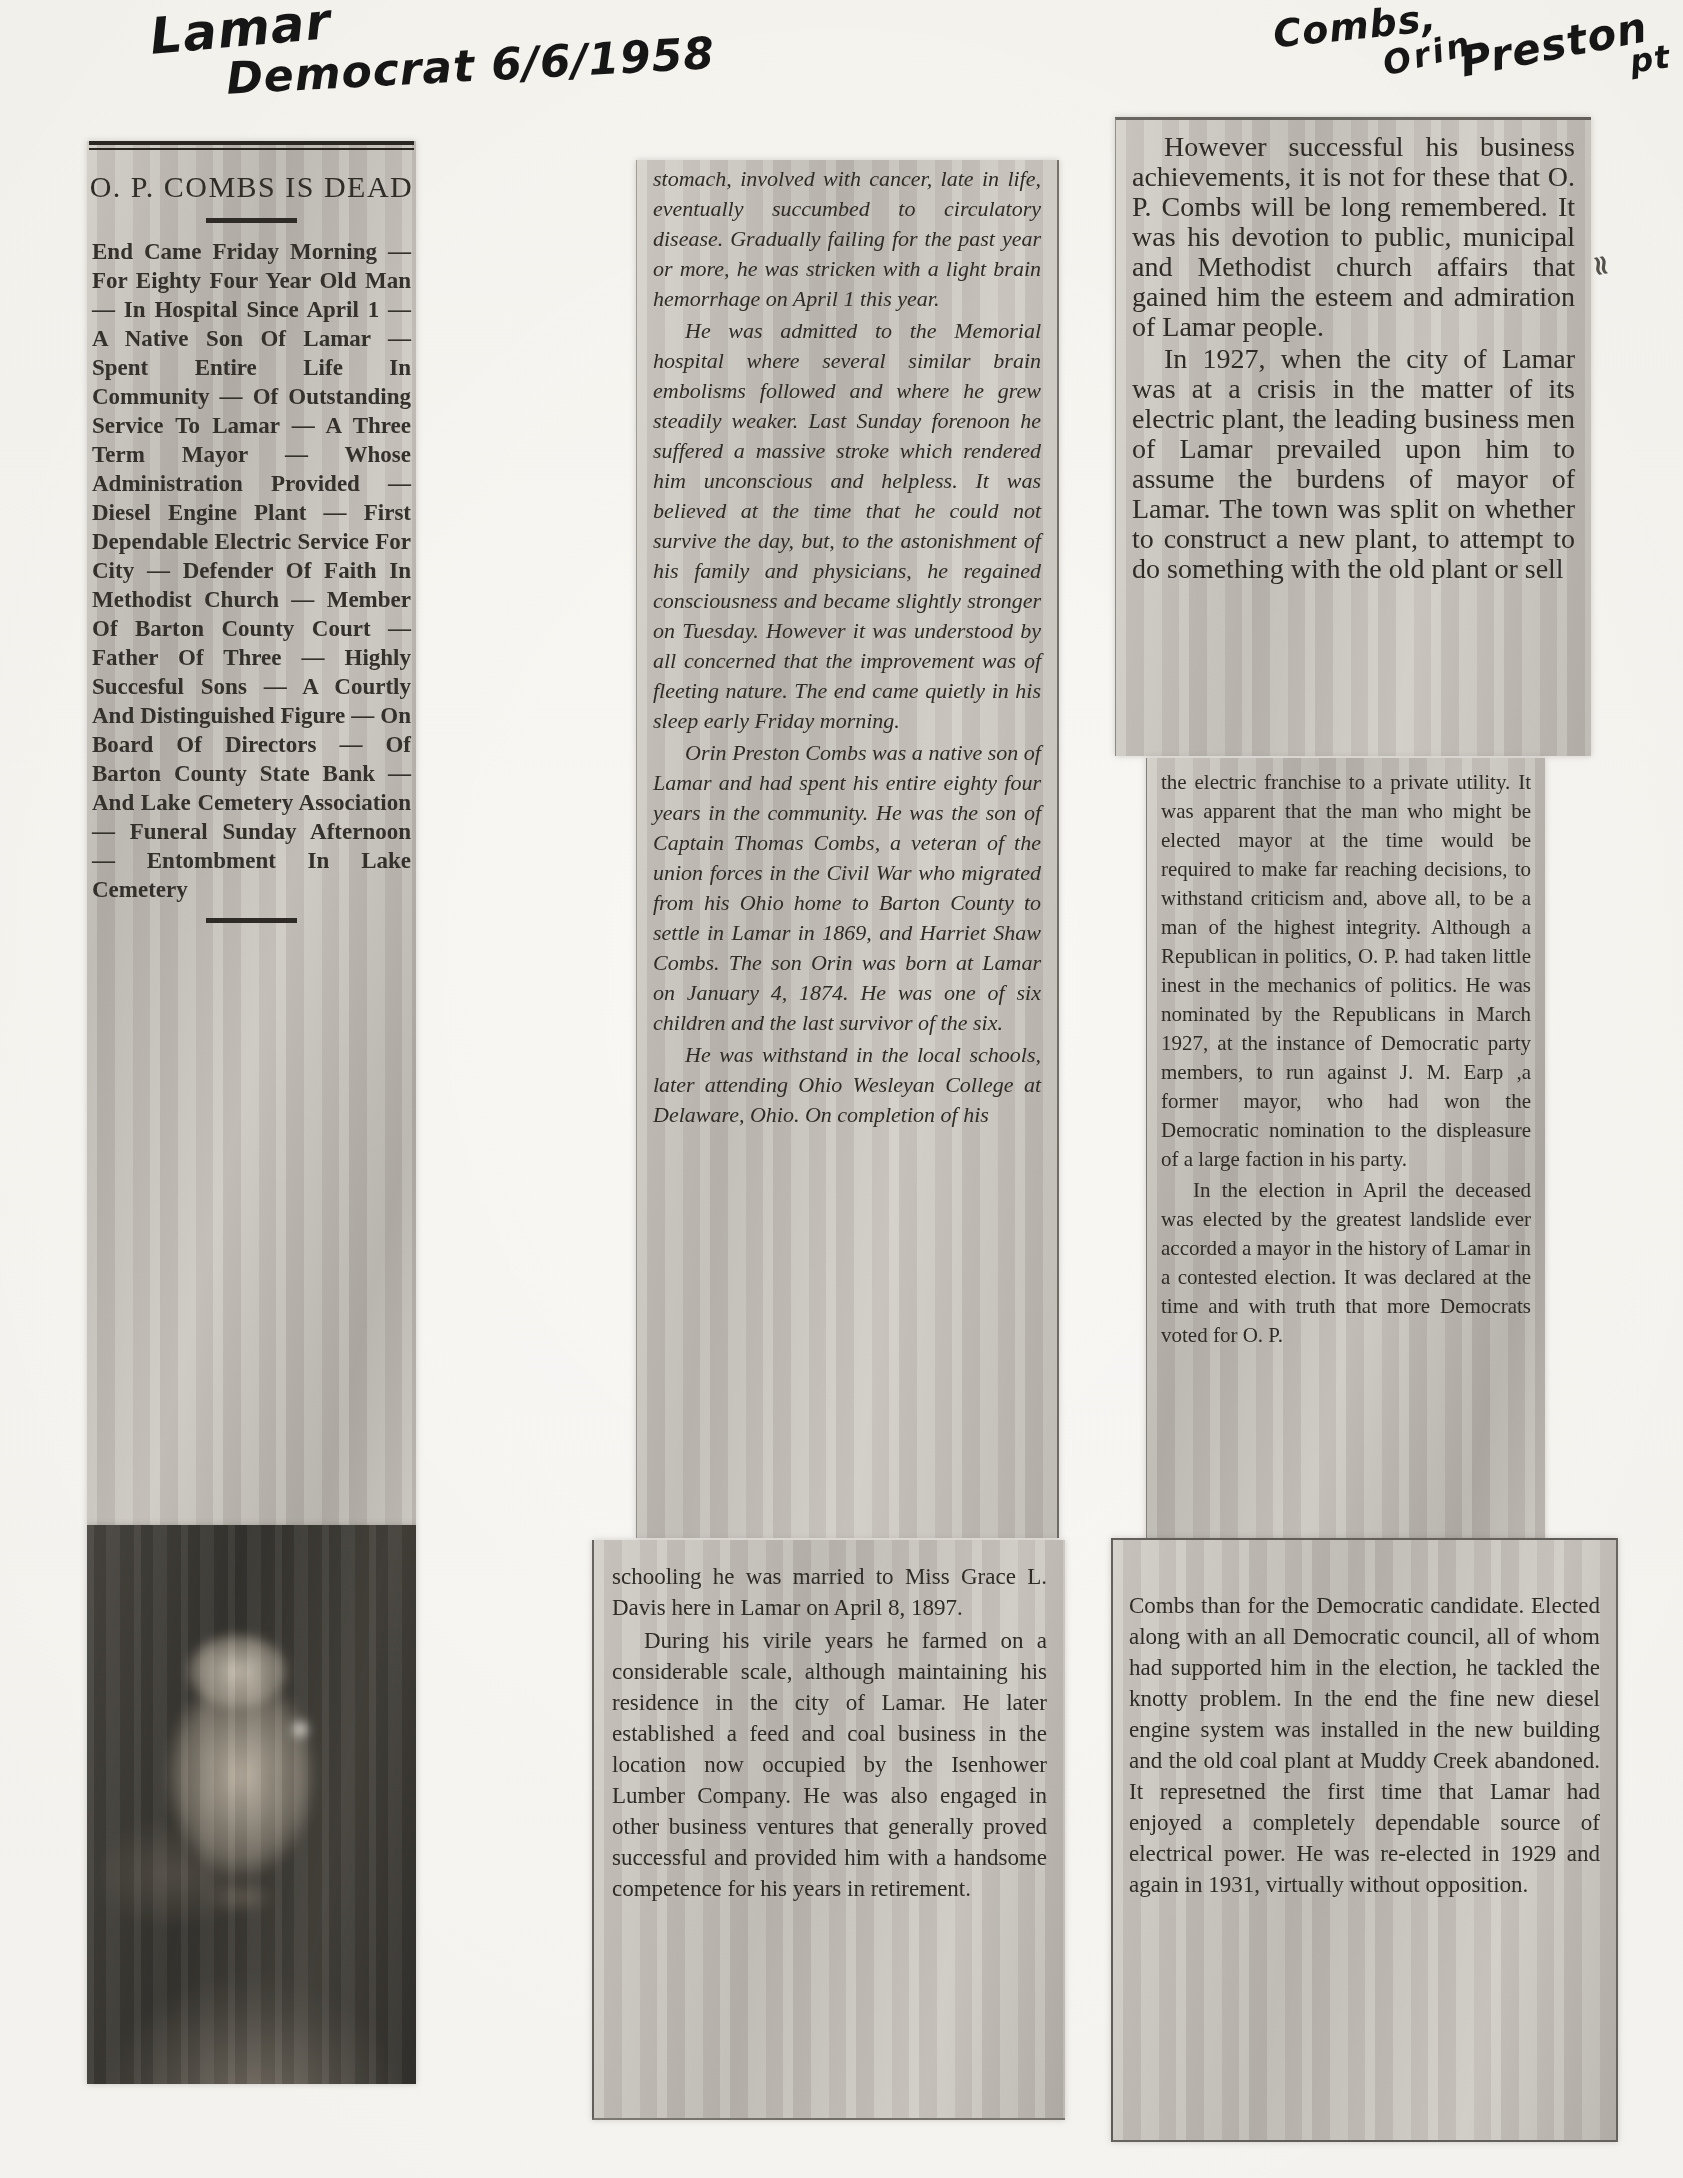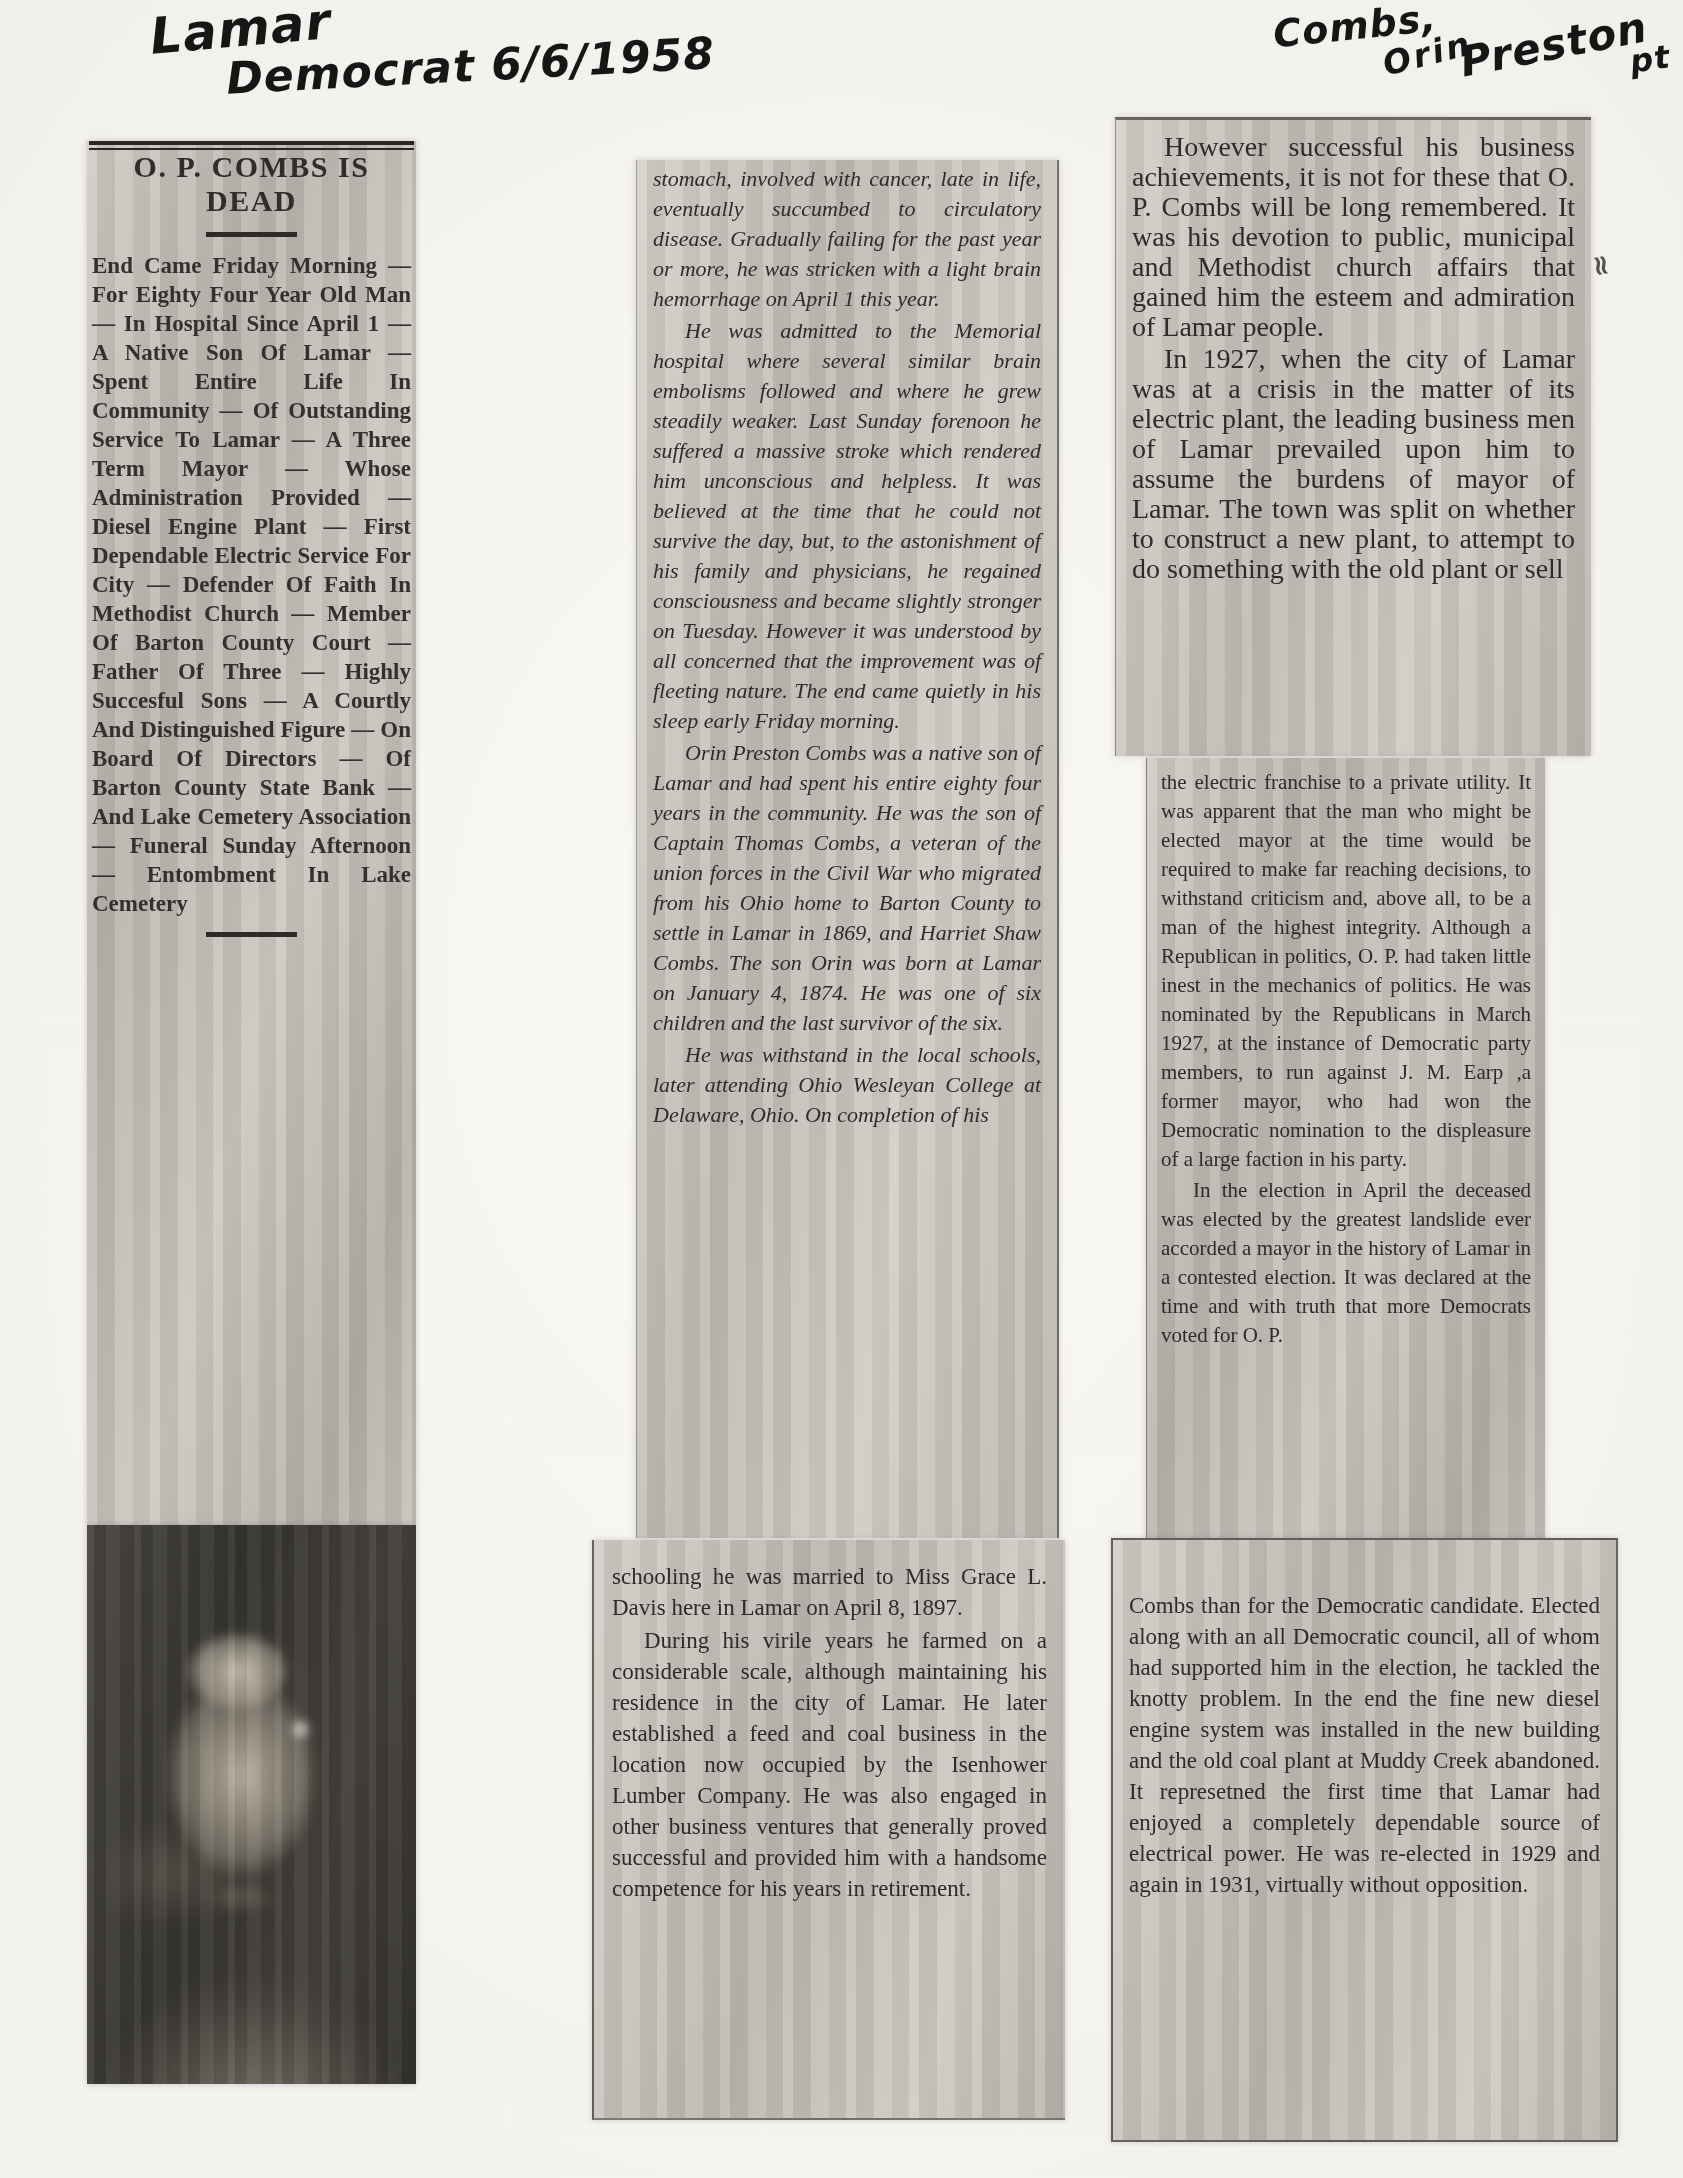--- a/index.html
+++ b/index.html
@@ -39,22 +39,22 @@
   .bg-a{background:linear-gradient(103deg,#cdc9c2,#b6b2ab 30%,#c9c5be 58%,#b1ada6 85%,#c2beb7);}
   .bg-b{background:linear-gradient(97deg,#d2cec7,#bcb8b1 35%,#cecac3 65%,#b8b4ad);}
   .bg-c{background:linear-gradient(100deg,#cfcbc4,#b9b5ae 40%,#ccc8c1 75%,#b5b1aa);}
   .news{ text-align:justify; }
   .news p{margin:0 0 2px 0;}
   .indent{text-indent:32px;}
   .rule-heavy{height:4px;background:#2a2723;margin:0 2px;}
   .rule-thin{height:2px;background:#2a2723;margin:3px 2px 0 2px;}
   .short-rule{width:91px;height:5px;background:#2e2b26;margin:14px auto;}
   .headline{
-    text-align:center;font-weight:700;letter-spacing:1.5px;
-    font-size:30px;color:#312e29;
+    text-align:center;font-weight:400;letter-spacing:1.5px;
+    font-size:30px;color:#312e29;padding-top:20px;
   }
   .subhead{
     font-weight:700;font-size:23px;line-height:29px;
     padding:0 5px;color:#34312c;text-align:justify;
   }
   .bodytext{
     font-size:22px;line-height:29px;padding:0 13px;color:#3a3731;
   }
   
   .photo{

